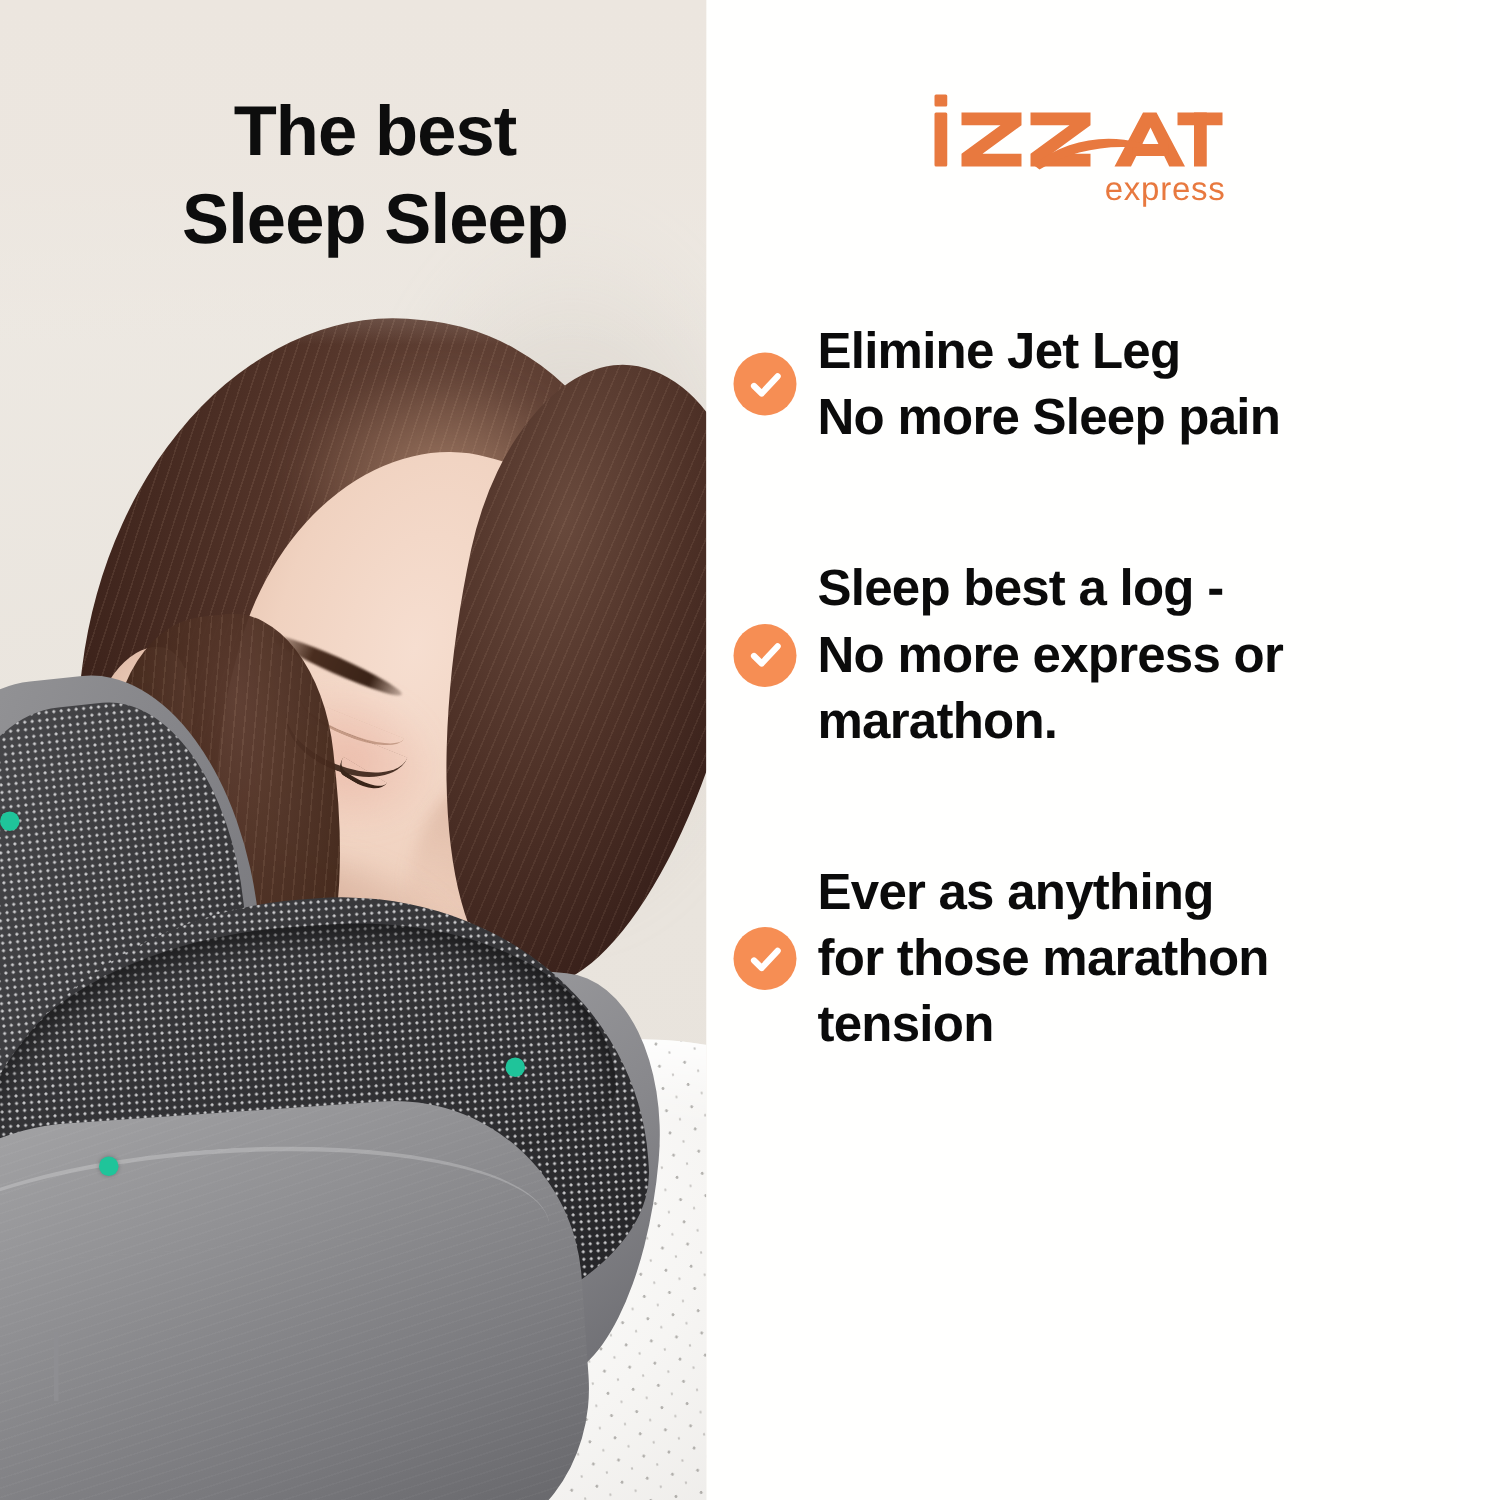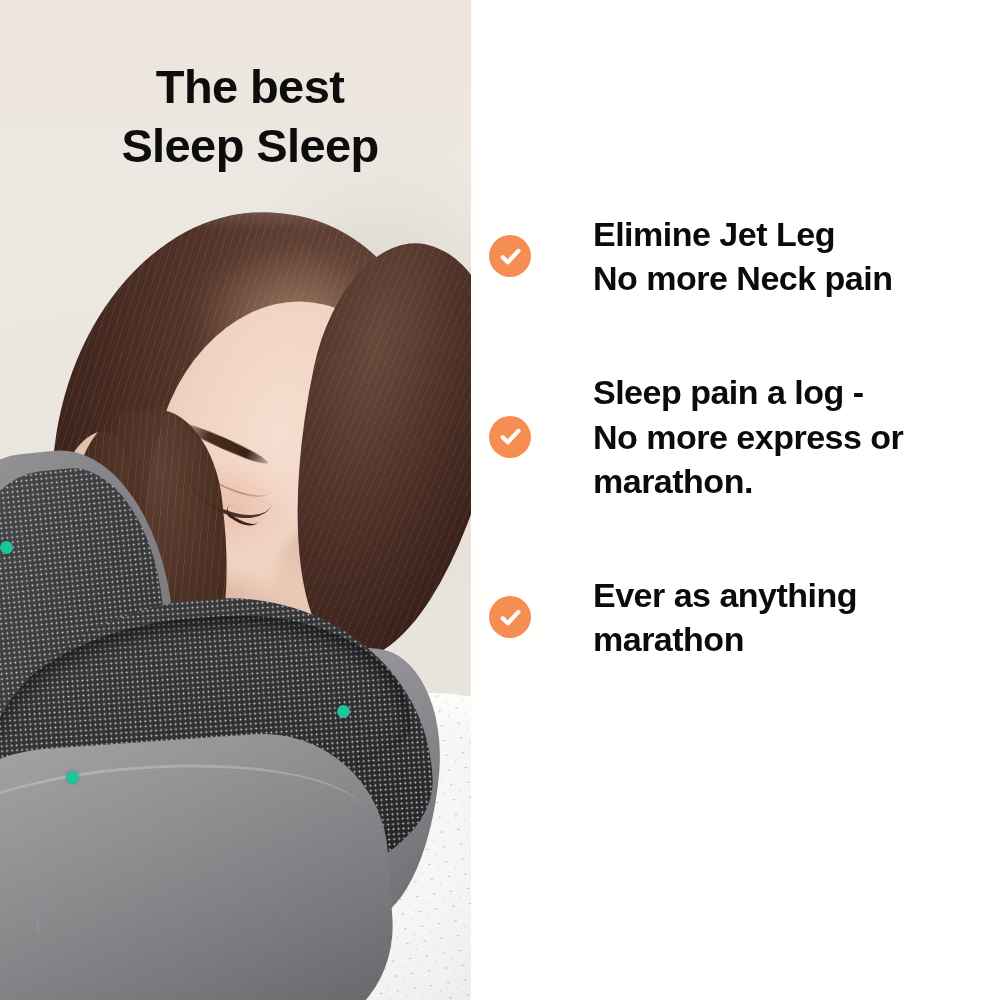--- a/index.html
+++ b/index.html
@@ -430,21 +430,21 @@
   .check-badge svg { display: block; width: 25px; height: 25px; }
 
   .benefit-text {
     color: #0b0b0b;
     font-size: 34px;
     font-weight: bold;
     line-height: 1.30;
     letter-spacing: -0.5px;
     white-space: nowrap;
   }
-  .benefit-line { display: block; margin-left: 48px; }
+  .benefit-line { display: block; }
 </style>
 </head>
 <body>
 
 <div id="ad">
 
   <div class="left-panel">
 
     <div class="photo">
       <div class="backdrop-shadow"></div>
@@ -526,55 +526,78 @@
     </div>
 
     <div class="headline">
       <span>The best</span>
       <span class="headline-line2">Sleep Sleep</span>
     </div>
   </div>
 
   <div class="right-panel">
 
+    <div class="logo">
+      <svg viewBox="0 0 200 60" aria-hidden="true">
+        <g fill="#e8793f">
+
+          <rect x="4" y="17" width="8.5" height="36" rx="1"></rect>
+          <rect x="4" y="5" width="8.5" height="8" rx="1"></rect>
+
+          <path d="M22 17 H62 v8.5 L36 44.5 H62 V53 H22 v-8.5 L48 25.5 H22 Z"></path>
+
+          <path d="M68 17 H108 v8.5 L82 44.5 H108 V53 H68 v-8.5 L94 25.5 H68 Z"></path>
+
+          <path d="M124 53 L143 17 h9 L171 53 h-10.5 L148 27 L135 53 Z"></path>
+          <rect x="136" y="38" width="24" height="8"></rect>
+
+          <rect x="166" y="17" width="30" height="8.5"></rect>
+          <rect x="177" y="17" width="8.5" height="36"></rect>
+
+          <path d="M70 52 C96 31 132 29 160 45 C134 36 100 39 74 55 Z"></path>
+        </g>
+      </svg>
+      <div class="logo-express">express</div>
+    </div>
 
     <div class="benefits">
 
       <div class="benefit">
         <div class="check-badge">
           <svg viewBox="0 0 24 24" aria-hidden="true">
             <path d="M4.5 12.8 L9.4 17.6 L19.6 6.6" fill="none" stroke="#ffffff" stroke-width="4" stroke-linecap="round" stroke-linejoin="round"></path>
           </svg>
         </div>
         <div class="benefit-text">
           <span class="benefit-line">Elimine Jet Leg</span>
-          <span class="benefit-line">No more Neck pain</span>
+          <span class="benefit-line">No more Sleep pain</span>
         </div>
       </div>
 
       <div class="benefit">
         <div class="check-badge">
           <svg viewBox="0 0 24 24" aria-hidden="true">
             <path d="M4.5 12.8 L9.4 17.6 L19.6 6.6" fill="none" stroke="#ffffff" stroke-width="4" stroke-linecap="round" stroke-linejoin="round"></path>
           </svg>
         </div>
         <div class="benefit-text">
-          <span class="benefit-line">Sleep pain a log -</span>
+          <span class="benefit-line">Sleep best a log -</span>
           <span class="benefit-line">No more express or</span>
           <span class="benefit-line">marathon.</span>
         </div>
       </div>
 
       <div class="benefit">
         <div class="check-badge">
           <svg viewBox="0 0 24 24" aria-hidden="true">
             <path d="M4.5 12.8 L9.4 17.6 L19.6 6.6" fill="none" stroke="#ffffff" stroke-width="4" stroke-linecap="round" stroke-linejoin="round"></path>
           </svg>
         </div>
         <div class="benefit-text">
           <span class="benefit-line">Ever as anything</span>
-          <span class="benefit-line">marathon</span>
+          <span class="benefit-line">for those marathon</span>
+          <span class="benefit-line">tension</span>
         </div>
       </div>
 
     </div>
   </div>
 </div>
 
 </body></html>

